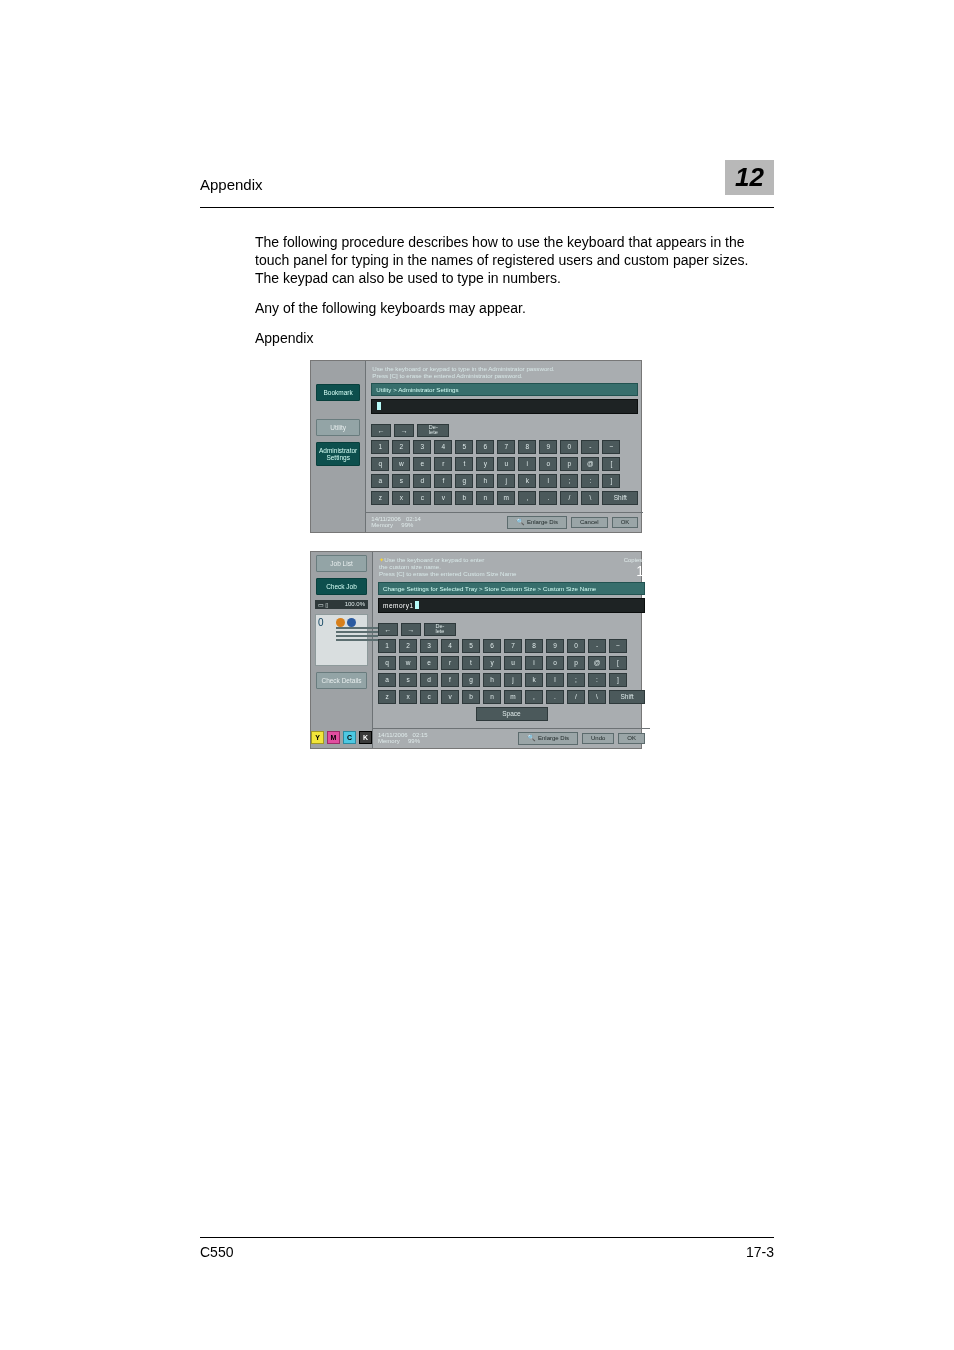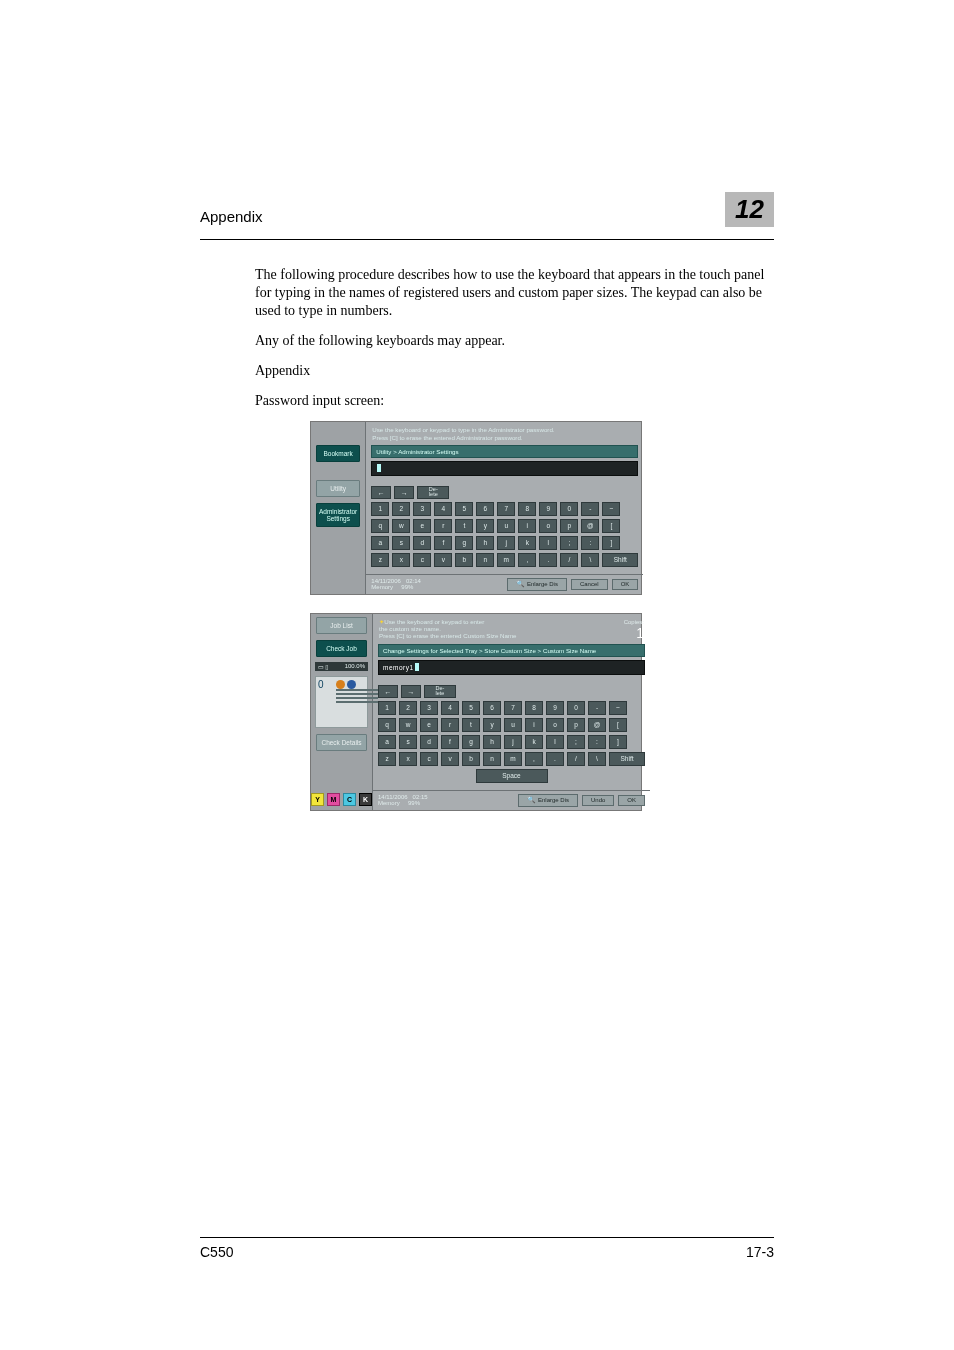--- a/index.html
+++ b/index.html
@@ -26,33 +26,31 @@
     font-size: 15px;
     flex: 1;
   }
   .chapnum {
     background: #b8b8b8;
     font-size: 26px;
     font-weight: bold;
     font-style: italic;
     padding: 2px 10px 2px 10px;
     margin-bottom: -2px;
-    margin-top: 32px;
   }
   h2.section-title {
     font-size: 20px;
     font-weight: bold;
     margin: 0 0 10px 0;
   }
   .sect-num { display:inline-block; width:54px; }
   .body-text {
     margin-left: 55px;
     font-size: 14px;
     line-height: 1.28;
-    font-family: Liberation Serif, serif;
   }
   .body-text p { margin: 0 0 12px 0; }
   .screenshot-wrap {
     margin: 8px 0 18px 110px;
   }
   
   .kbshot {
     width: 330px;
     background: #a9adb0;
     display: flex;
@@ -196,21 +194,20 @@
   <div class="header-row">
     <span class="appendix">Appendix</span>
     <span class="chapnum">12</span>
   </div>
 
 
   <div class="body-text">
     <p>The following procedure describes how to use the keyboard that appears in the touch panel for typing in the names of registered users and custom paper sizes. The keypad can also be used to type in numbers.</p>
     <p>Any of the following keyboards may appear.</p>
     <p>Appendix</p>
-    <p>Password input screen:</p>
   </div>
 
   <div class="screenshot-wrap">
     <div class="kbshot">
       <div class="side">
         <div style="height:20px;"></div>
         <div class="side-btn">Bookmark</div>
         <div class="side-gap"></div>
         <div class="side-btn light">Utility</div>
         <div class="side-btn" style="white-space:pre;">Administrator

